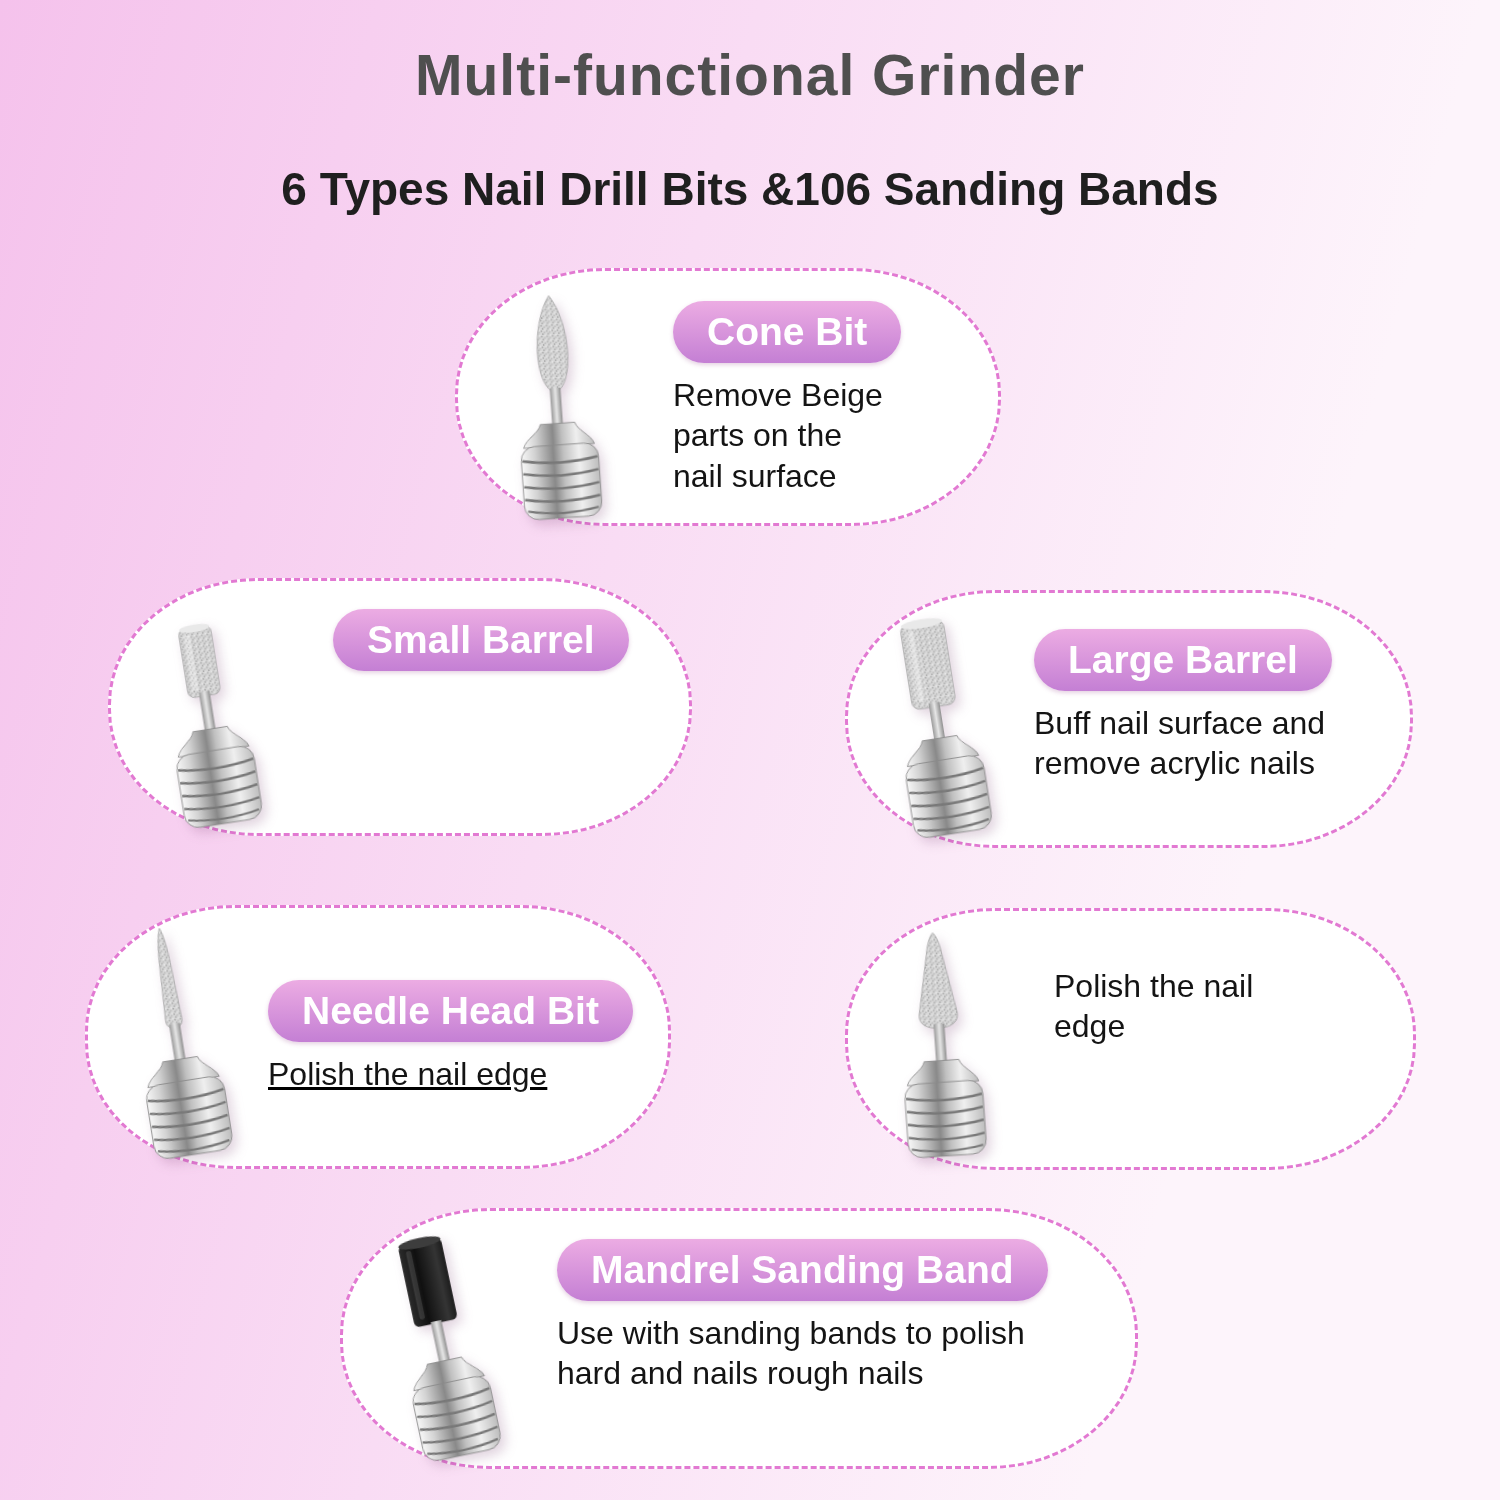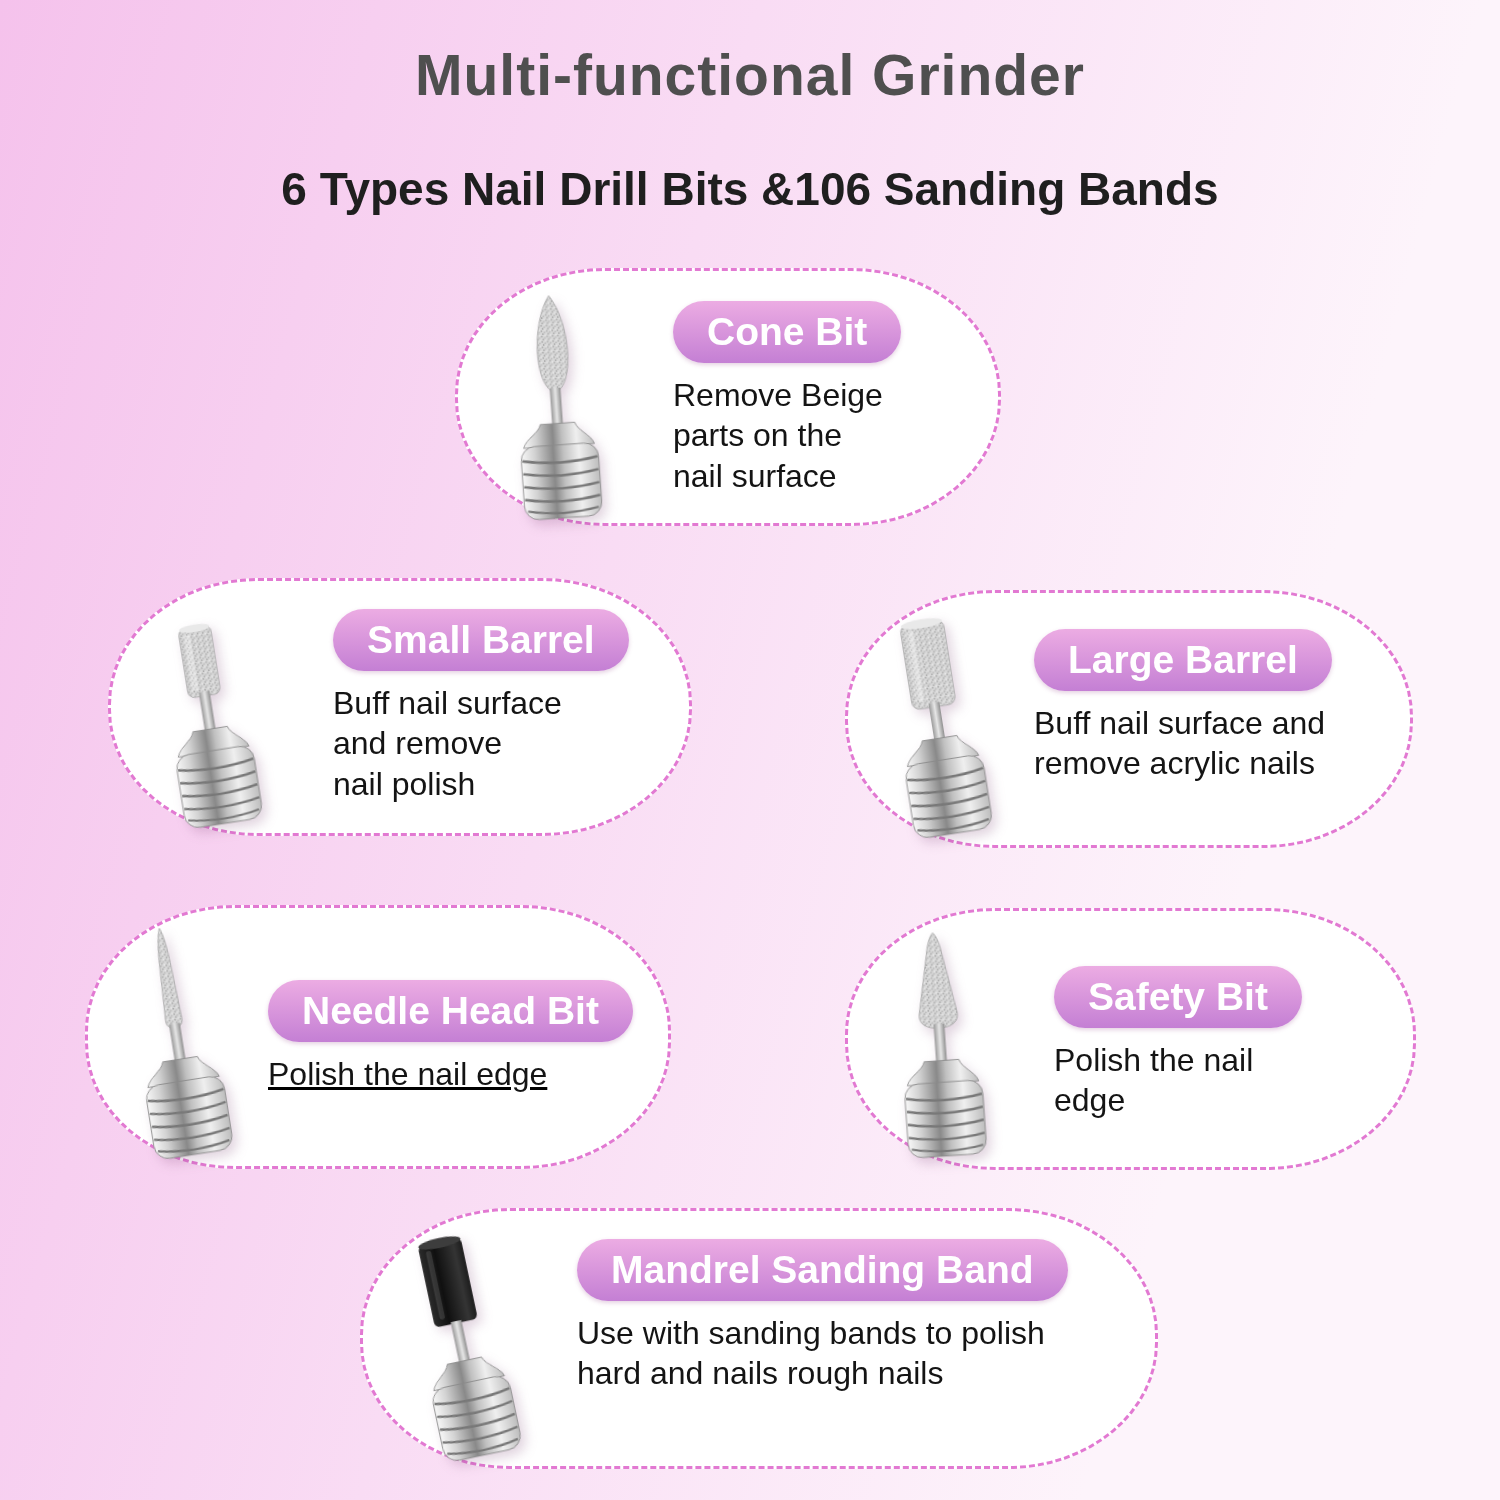--- a/index.html
+++ b/index.html
@@ -58,21 +58,21 @@
   #b3 .content  { left:186px; top:36px; }
   
   #b4 { left:85px; top:905px; width:580px; height:258px; }
   #b4 .bit-wrap { left:26px; top:16px; width:148px; height:232px; }
   #b4 .content  { left:180px; top:72px;text-decoration:underline; }
   
   #b5 { left:845px; top:908px; width:565px; height:256px; }
   #b5 .bit-wrap { left:22px; top:16px; width:150px; height:230px; }
   #b5 .content  { left:206px; top:55px; }
   
-  #b6 { left:360px; top:1208px; width:792px; height:255px; }
+  #b6 { left:340px; top:1208px; width:792px; height:255px; }
   #b6 .bit-wrap { left:32px; top:14px; width:160px; height:232px; }
   #b6 .content  { left:214px; top:28px; }
 </style>
 </head>
 <body>
 
 <svg style="position:absolute;width:0;height:0" aria-hidden="true">
   <defs>
     <linearGradient id="metalH" x1="0" y1="0" x2="1" y2="0">
       <stop offset="0" stop-color="#f8f8f8"></stop>
@@ -136,23 +136,20 @@
     <svg class="bit-svg" viewBox="0 0 120 212">
       <rect x="45" y="28" width="30" height="64" rx="6" fill="url(#grit)" stroke="#ababab" stroke-width="0.8"></rect>
       <ellipse cx="60" cy="29" rx="14" ry="3.5" fill="#e9e9e9"></ellipse>
       <rect x="50" y="34" width="5" height="52" rx="2" fill="#ffffff" opacity="0.35"></rect>
       <rect x="55" y="88" width="10" height="36" fill="url(#shaftG)"></rect>
       <use href="#collet" transform="translate(0,122)"></use>
     </svg>
   </div>
   <div class="content">
     <div class="pill">Small Barrel</div>
-    <div class="desc">Buff nail surface
-and remove
-nail polish</div>
   </div>
 </div>
 
 <div class="bubble" id="b3">
   <div class="bit-wrap tilt-b">
     <svg class="bit-svg" viewBox="0 0 120 212">
       <rect x="40" y="16" width="40" height="78" rx="7" fill="url(#grit)" stroke="#ababab" stroke-width="0.8"></rect>
       <ellipse cx="60" cy="17" rx="19" ry="4" fill="#e9e9e9"></ellipse>
       <rect x="46" y="22" width="6" height="66" rx="3" fill="#ffffff" opacity="0.35"></rect>
       <rect x="55" y="90" width="10" height="34" fill="url(#shaftG)"></rect>
@@ -182,21 +179,20 @@
 
 <div class="bubble" id="b5">
   <div class="bit-wrap tilt-a">
     <svg class="bit-svg" viewBox="0 0 120 212">
       <path d="M60,5 C63,8 65.5,14 67,24 L77.5,79 C79,88 72,93 60,93 C48,93 41,88 42.5,79 L53,24 C54.5,14 57,8 60,5 Z" fill="url(#grit)" stroke="#ababab" stroke-width="0.8"></path>
       <rect x="55" y="89" width="10" height="35" fill="url(#shaftG)"></rect>
       <use href="#collet" transform="translate(0,122)"></use>
     </svg>
   </div>
   <div class="content">
-    <div class="pill">Safety Bit</div>
     <div class="desc">Polish the nail
 edge</div>
   </div>
 </div>
 
 <div class="bubble" id="b6">
   <div class="bit-wrap tilt-c">
     <svg class="bit-svg" viewBox="0 0 120 212">
       <rect x="40" y="12" width="40" height="76" rx="5" fill="url(#mandrelG)"></rect>
       <ellipse cx="60" cy="13" rx="19.5" ry="4.5" fill="#3d3d3d"></ellipse>

